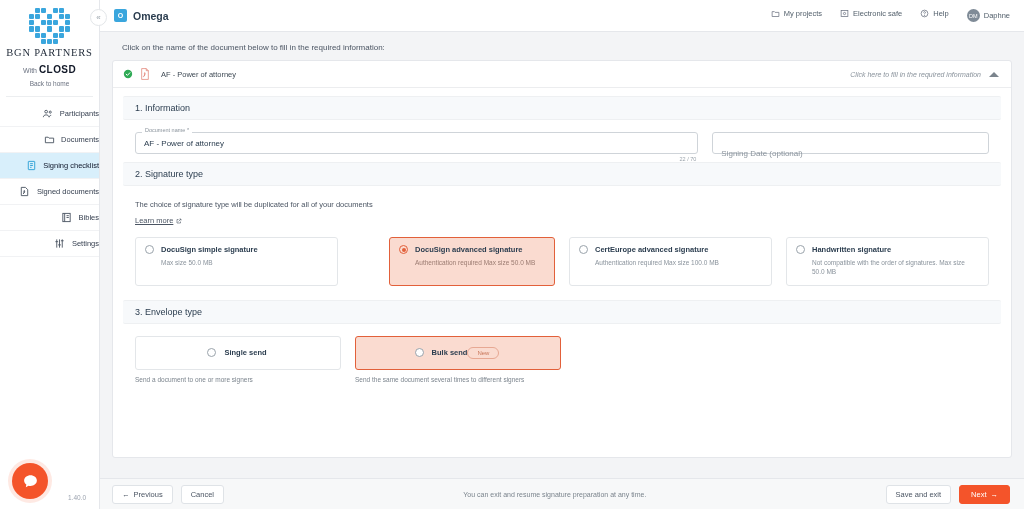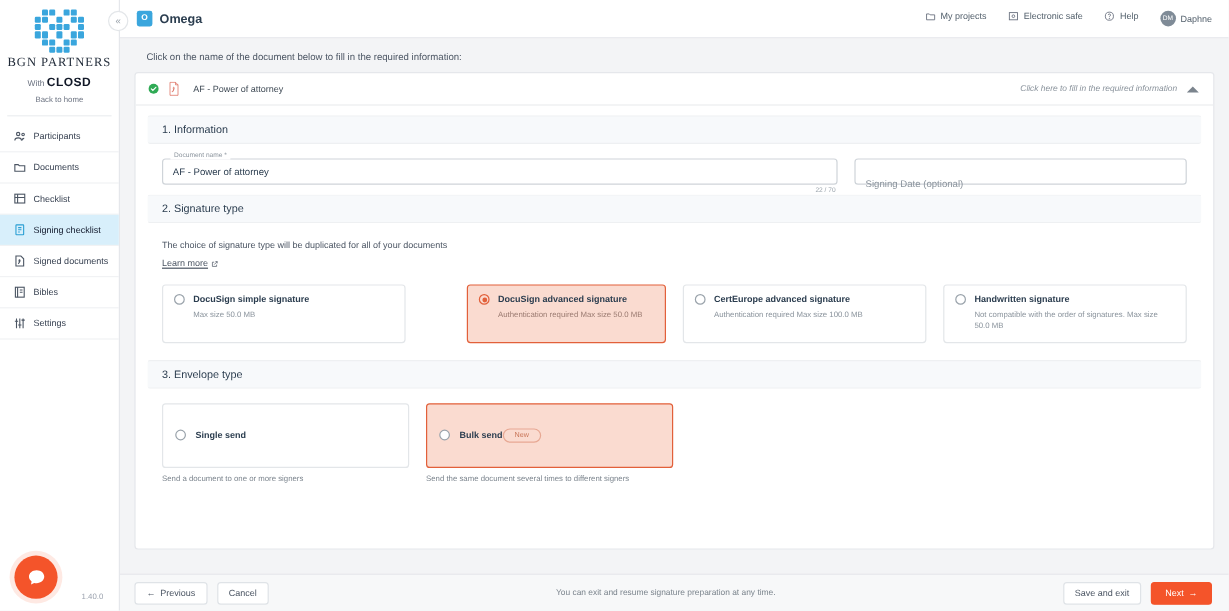--- a/index.html
+++ b/index.html
@@ -37,23 +37,24 @@
     margin-top: 6px; font-size: 7px; color: #6b7280; white-space: nowrap;
   }
   .brand-with b { font-size: 10px; color: #111827; letter-spacing: .4px; margin-left: 2px; }
   .brand-back {
     margin-top: 5px; font-size: 6.5px; color: #6b7280; cursor: pointer;
   }
   .sidebar-divider { height: 1px; background: #eceef0; margin: 9px 6px 4px; }
   .nav { padding: 0; }
   .nav-item {
     display: flex; align-items: center; gap: 6px;
-    height: 26px; padding-left: 10px;
+    height: 26px; 
     font-size: 7.5px; color: #374151; cursor: pointer;
     border-bottom: 1px solid #f1f2f4;
+    justify-content: flex-end;
   }
   .nav-item.active { background: #d8effb; color: #0f172a; }
   .nav-item.active .nv { color: #2a9fd4; }
   .nav-item .nv { width: 12px; height: 12px; color: #4b5563; display:flex; align-items:center; justify-content:center;}
   .nav-item .nv svg { width: 11px; height: 11px; display: block; }
   .version {
     position: absolute; left: 68px; bottom: 8px;
     font-size: 6.5px; color: #9ca3af;
   }
   .chat-bubble {
@@ -189,21 +190,21 @@
   .opt.selected .opt-sub { color: #9b7b71; }
 
   
   .env-grid {
     display: grid; grid-template-columns: repeat(2, 206px);
     gap: 14px;
     padding: 12px 12px 0 12px; margin: 0 10px;
   }
   .env-card {
     border: 1px solid #e3e6e9; border-radius: 3px; background: #fff;
-    height: 54px; display: flex; align-items: center; justify-content: flex-start;
+    height: 34px; display: flex; align-items: center; justify-content: center;
     padding: 0 12px 0 10px; cursor: pointer;
   }
   .env-card.selected { background: #fadbd0; border: 1px solid #e2603a; }
   .env-left { display: flex; align-items: center; gap: 8px; }
   .env-label { font-size: 7.5px; font-weight: bold; color: #2b3d4f; }
   .badge-new {
     border: 1px solid #e7a893; border-radius: 9px;
     padding: 2px 9px; font-size: 6px; color: #c9775a; background: transparent;
   }
   .env-desc-row { display: grid; grid-template-columns: repeat(2, 206px); gap: 14px; padding: 6px 12px 0 12px; margin: 0 10px; }
@@ -304,29 +305,20 @@
           </span>
           <span>Participants</span>
         </div>
         <div class="nav-item">
           <span class="nv">
             <svg viewBox="0 0 24 24" fill="none" stroke="currentColor" stroke-width="2">
               <path d="M3 7h6l2 2h10v10H3z"></path>
             </svg>
           </span>
           <span>Documents</span>
-        </div>
-        <div class="nav-item">
-          <span class="nv">
-            <svg viewBox="0 0 24 24" fill="none" stroke="currentColor" stroke-width="2">
-              <rect x="3" y="4" width="18" height="16"></rect>
-              <path d="M3 10h18M8 4v16"></path>
-            </svg>
-          </span>
-          <span>Checklist</span>
         </div>
         <div class="nav-item active">
           <span class="nv">
             <svg viewBox="0 0 24 24" fill="none" stroke="currentColor" stroke-width="2">
               <rect x="5" y="3" width="14" height="18" rx="1"></rect>
               <path d="M9 8h6M9 12h6M9 16h3"></path>
             </svg>
           </span>
           <span>Signing checklist</span>
         </div>

